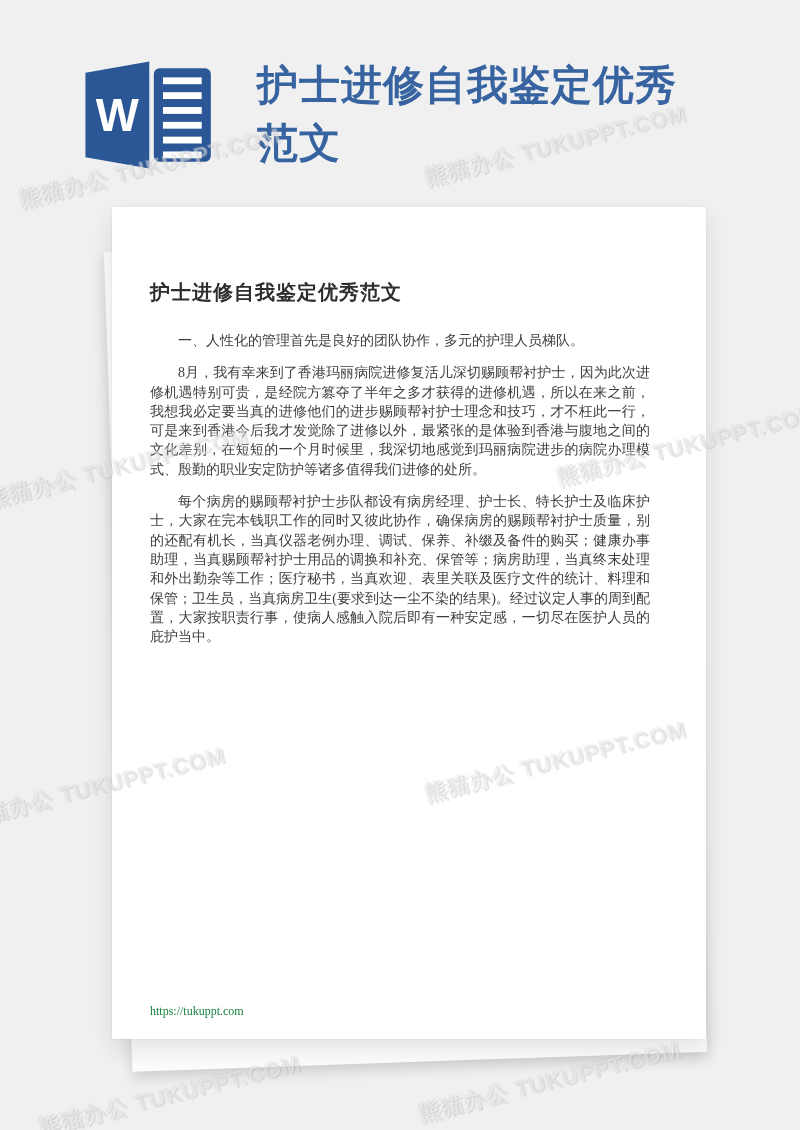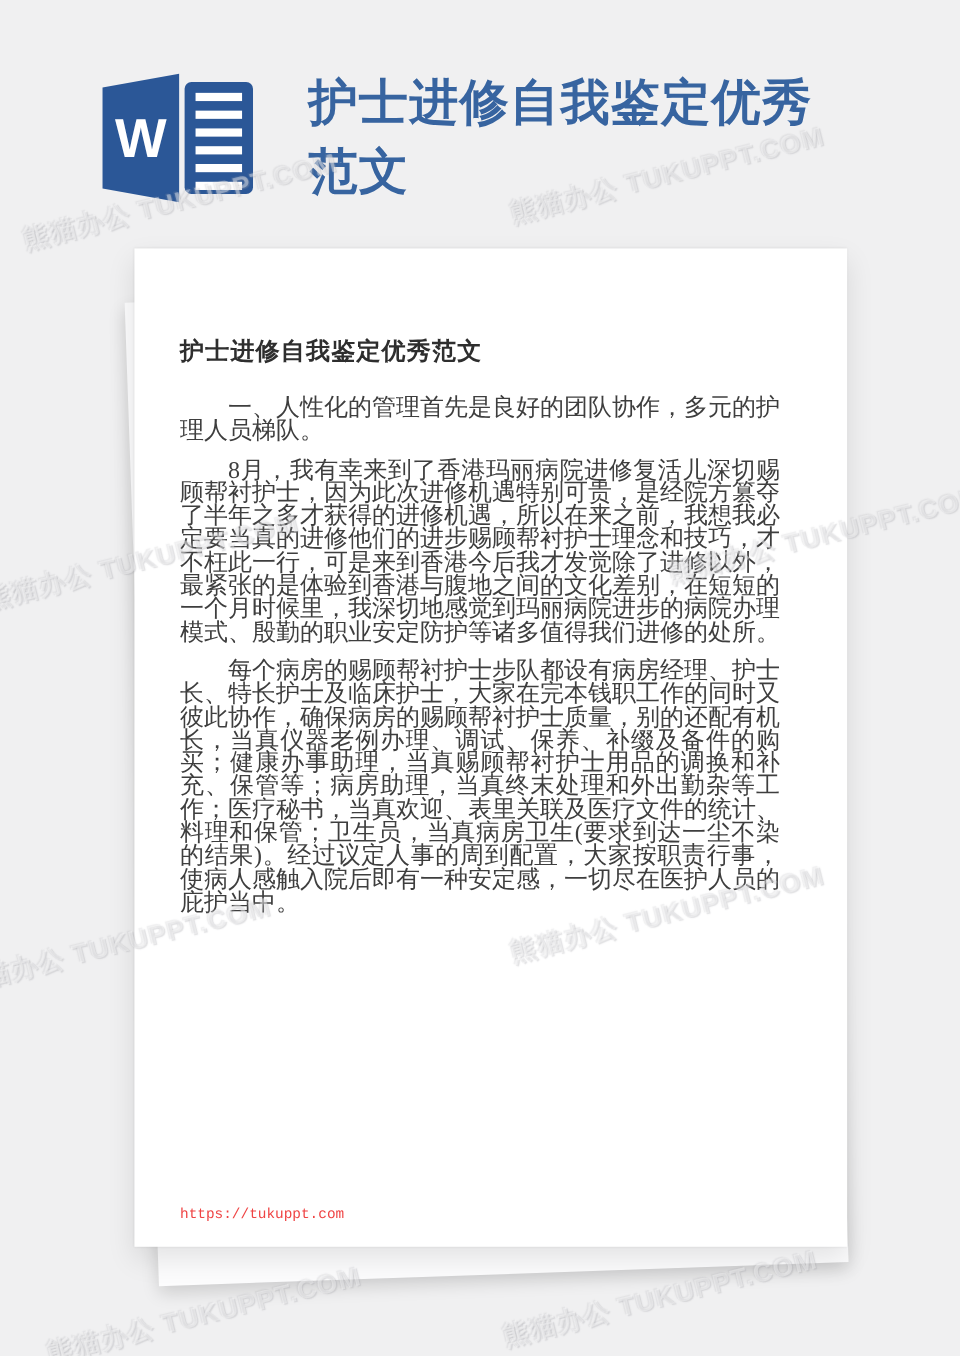--- a/index.html
+++ b/index.html
@@ -36,28 +36,28 @@
     z-index:10;
   }
   .doc-title{
     margin:0 0 25px 0;
     font-family:"Liberation Serif","DejaVu Serif",serif;
     font-size:20px;font-weight:600;letter-spacing:1px;color:#2e2e2e;
   }
   .page p{
     margin:0 12px 13px 0;
     font-family:"Liberation Serif","DejaVu Serif",serif;
-    font-size:20px;line-height:19.3px;
+    font-size:14px;line-height:19.3px;
     text-align:justify;text-indent:2em;
     color:#3e3e3e;
   }
   .page-url{
     position:absolute;left:38px;bottom:20px;
-    font-size:12px;color:#ef4444;
-    font-family:Liberation Mono, monospace;
+    font-size:12px;color:#15803d;
+    font-family:Liberation Serif, serif;
   }
   
   #wm-layer{position:absolute;left:0;top:0;width:100%;height:100%;z-index:20;pointer-events:none;}
   .wm{
     position:absolute;
     transform:translate(-50%,-50%) rotate(-14deg);
     white-space:nowrap;
     font-size:22px;font-weight:700;letter-spacing:1px;
     color:rgba(255,255,255,0.38);
     text-shadow:1px 1px 1px rgba(158,158,164,0.32), -1px -1px 1px rgba(158,158,164,0.18);

